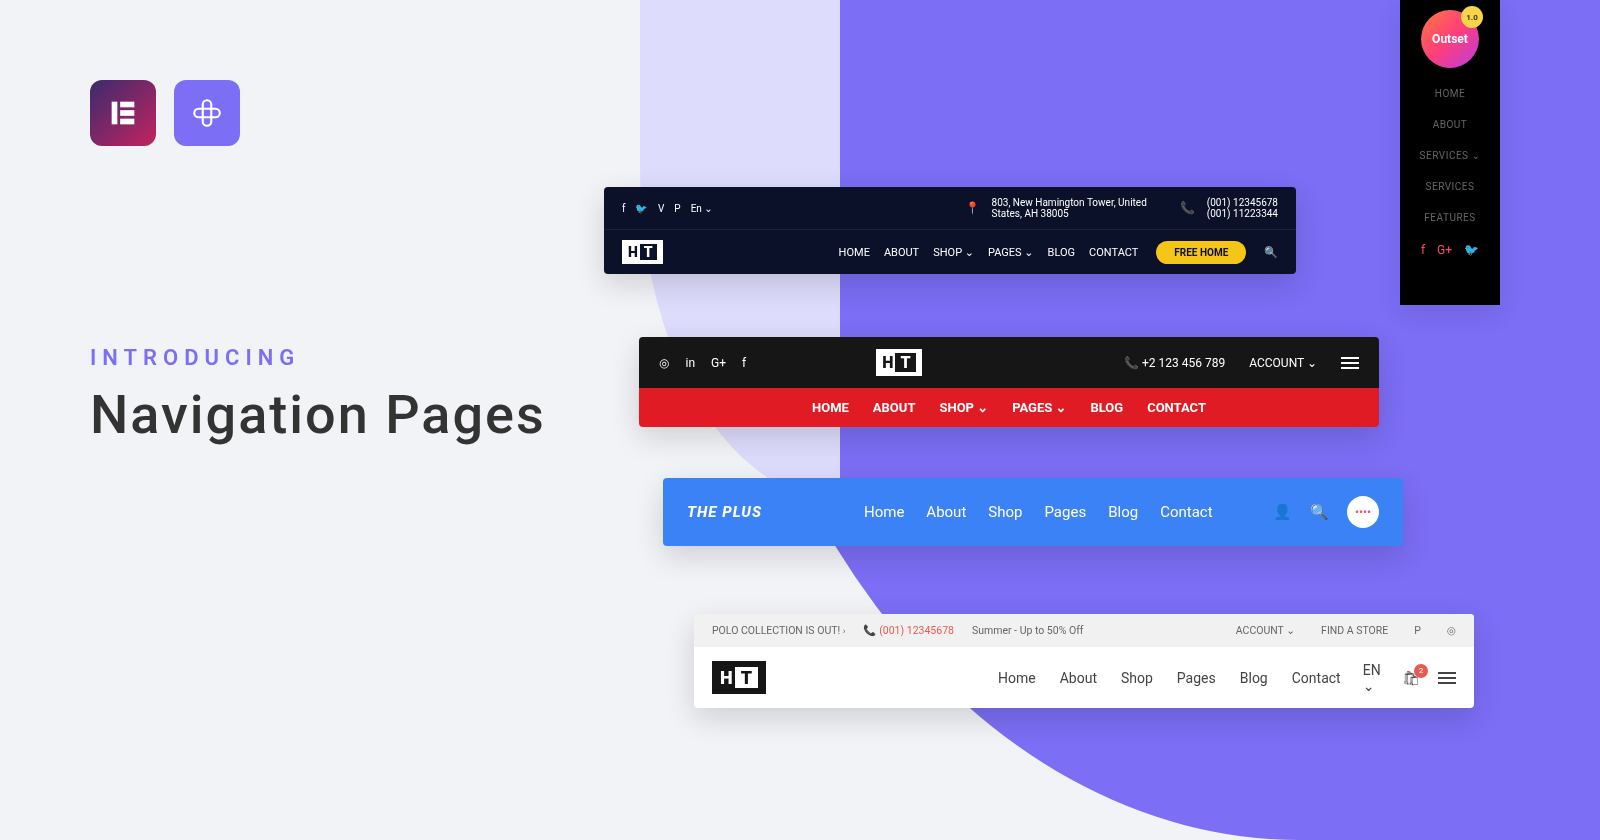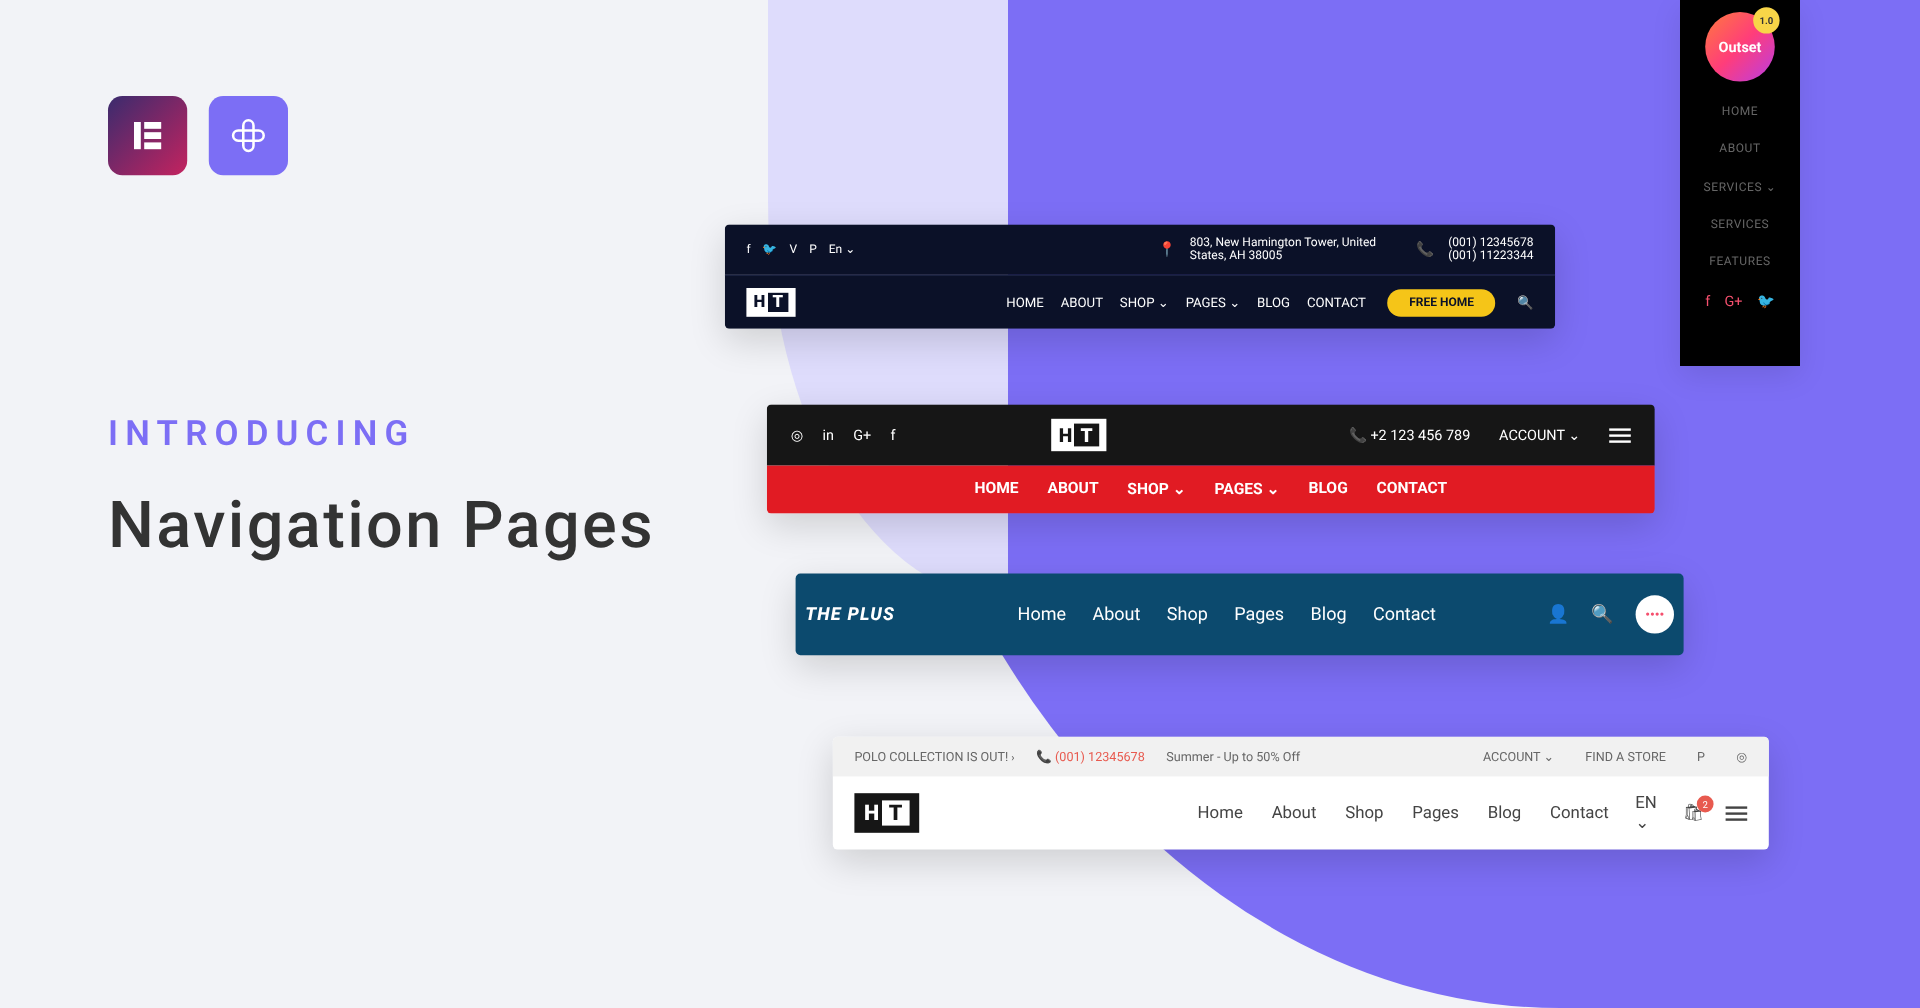--- a/index.html
+++ b/index.html
@@ -5,21 +5,21 @@
 *{margin:0;padding:0;box-sizing:border-box;font-family:-apple-system,BlinkMacSystemFont,"Segoe UI",Roboto,sans-serif}
 body{width:1600px;height:840px;background:#f2f3f7;overflow:hidden;position:relative}
 .bg-blob{position:absolute;right:0;top:0;width:900px;height:840px;background:#7c6ef5;border-radius:0 0 0 600px/0 0 0 800px;z-index:0}
 .bg-blob::before{content:"";position:absolute;left:-60px;top:0;width:200px;height:500px;background:#dedcfc;border-radius:0 0 0 300px/0 0 0 500px}
 .icons{position:absolute;left:90px;top:80px;display:flex;gap:18px;z-index:2}
 .icon-box{width:66px;height:66px;border-radius:12px;display:flex;align-items:center;justify-content:center}
 .icon-e{background:linear-gradient(135deg,#3a2b6e 0%,#c4235f 100%)}
 .icon-plus{background:#7c6ef5}
 .icon-box svg{width:34px;height:34px}
 .headline{position:absolute;left:90px;top:345px;z-index:2}
-.eyebrow{color:#7c6ef5;font-size:29px;font-weight:600;letter-spacing:6px;margin-bottom:28px}
+.eyebrow{color:#7c6ef5;font-size:22px;font-weight:600;letter-spacing:6px;margin-bottom:13px}
 .title{color:#333;font-size:54px;font-weight:500;letter-spacing:2px}
 
 .outset{position:absolute;right:100px;top:0;width:100px;height:305px;background:#000000;z-index:5;box-shadow:0 8px 24px rgba(0,0,0,.1);padding:10px 0;text-align:center}
 .outset-logo{width:58px;height:58px;margin:0 auto 10px;border-radius:50%;background:linear-gradient(135deg,#ff7a3d,#ff3d7a,#b93de6);position:relative;display:flex;align-items:center;justify-content:center;color:#fff;font-weight:700;font-size:12px}
 .outset-logo::after{content:"1.0";position:absolute;top:-4px;right:-4px;width:22px;height:22px;background:#f8d548;border-radius:50%;font-size:8px;color:#333;display:flex;align-items:center;justify-content:center;font-weight:700}
 .outset-item{font-size:10px;color:#666;padding:10px 0;letter-spacing:.5px}
 .outset-social{display:flex;gap:12px;justify-content:center;padding:10px 0;color:#f5506e;font-size:12px}
 
 .nav-ex{position:absolute;z-index:3;box-shadow:0 10px 30px rgba(0,0,0,.15);border-radius:4px;overflow:hidden}
 
@@ -38,21 +38,21 @@
 .nav1 .cta{background:#f5c518;color:#0b1128;padding:6px 18px;border-radius:16px;font-weight:700;font-size:10px}
 
 .nav2{left:639px;top:337px;width:740px}
 .nav2 .top{background:#161616;color:#fff;padding:12px 20px;display:flex;align-items:center;font-size:12px}
 .nav2 .top .soc{display:flex;gap:16px}
 .nav2 .top .logo{margin-left:130px;background:#fff;color:#161616;padding:4px 6px;font-weight:900;font-size:16px}
 .nav2 .top .logo .t-inv{background:#161616;color:#fff;padding:0 5px;margin-left:2px}
 .nav2 .top .right{margin-left:auto;display:flex;gap:24px;align-items:center}
 .nav2 .bot{background:#e11b23;color:#fff;padding:12px 0;display:flex;justify-content:center;gap:24px;font-size:13px;font-weight:700}
 
-.nav3{left:663px;top:478px;width:740px;background:#0c4a6e;color:#fff;padding:18px 8px;display:flex;align-items:center;gap:22px;font-size:15px}
+.nav3{left:663px;top:478px;width:740px;background:#3b82f6;color:#fff;padding:18px 24px;display:flex;align-items:center;gap:22px;font-size:15px}
 .nav3 .brand{font-weight:800;font-style:italic;letter-spacing:1px}
 .nav3 .menu{display:flex;gap:22px;margin-left:80px}
 .nav3 .right{margin-left:auto;display:flex;gap:18px;align-items:center}
 .nav3 .circ{width:32px;height:32px;border-radius:50%;background:#fff;color:#f5506e;display:flex;align-items:center;justify-content:center;font-size:11px;font-weight:700}
 
 .nav4{left:694px;top:614px;width:780px;background:#fff}
 .nav4 .top{background:#f1f1f1;color:#666;padding:10px 18px;display:flex;align-items:center;font-size:10.5px;gap:18px}
 .nav4 .top .chev{font-size:9px}
 .nav4 .top .ph{color:#e85a4f}
 .nav4 .top .right{margin-left:auto;display:flex;gap:26px;align-items:center}

